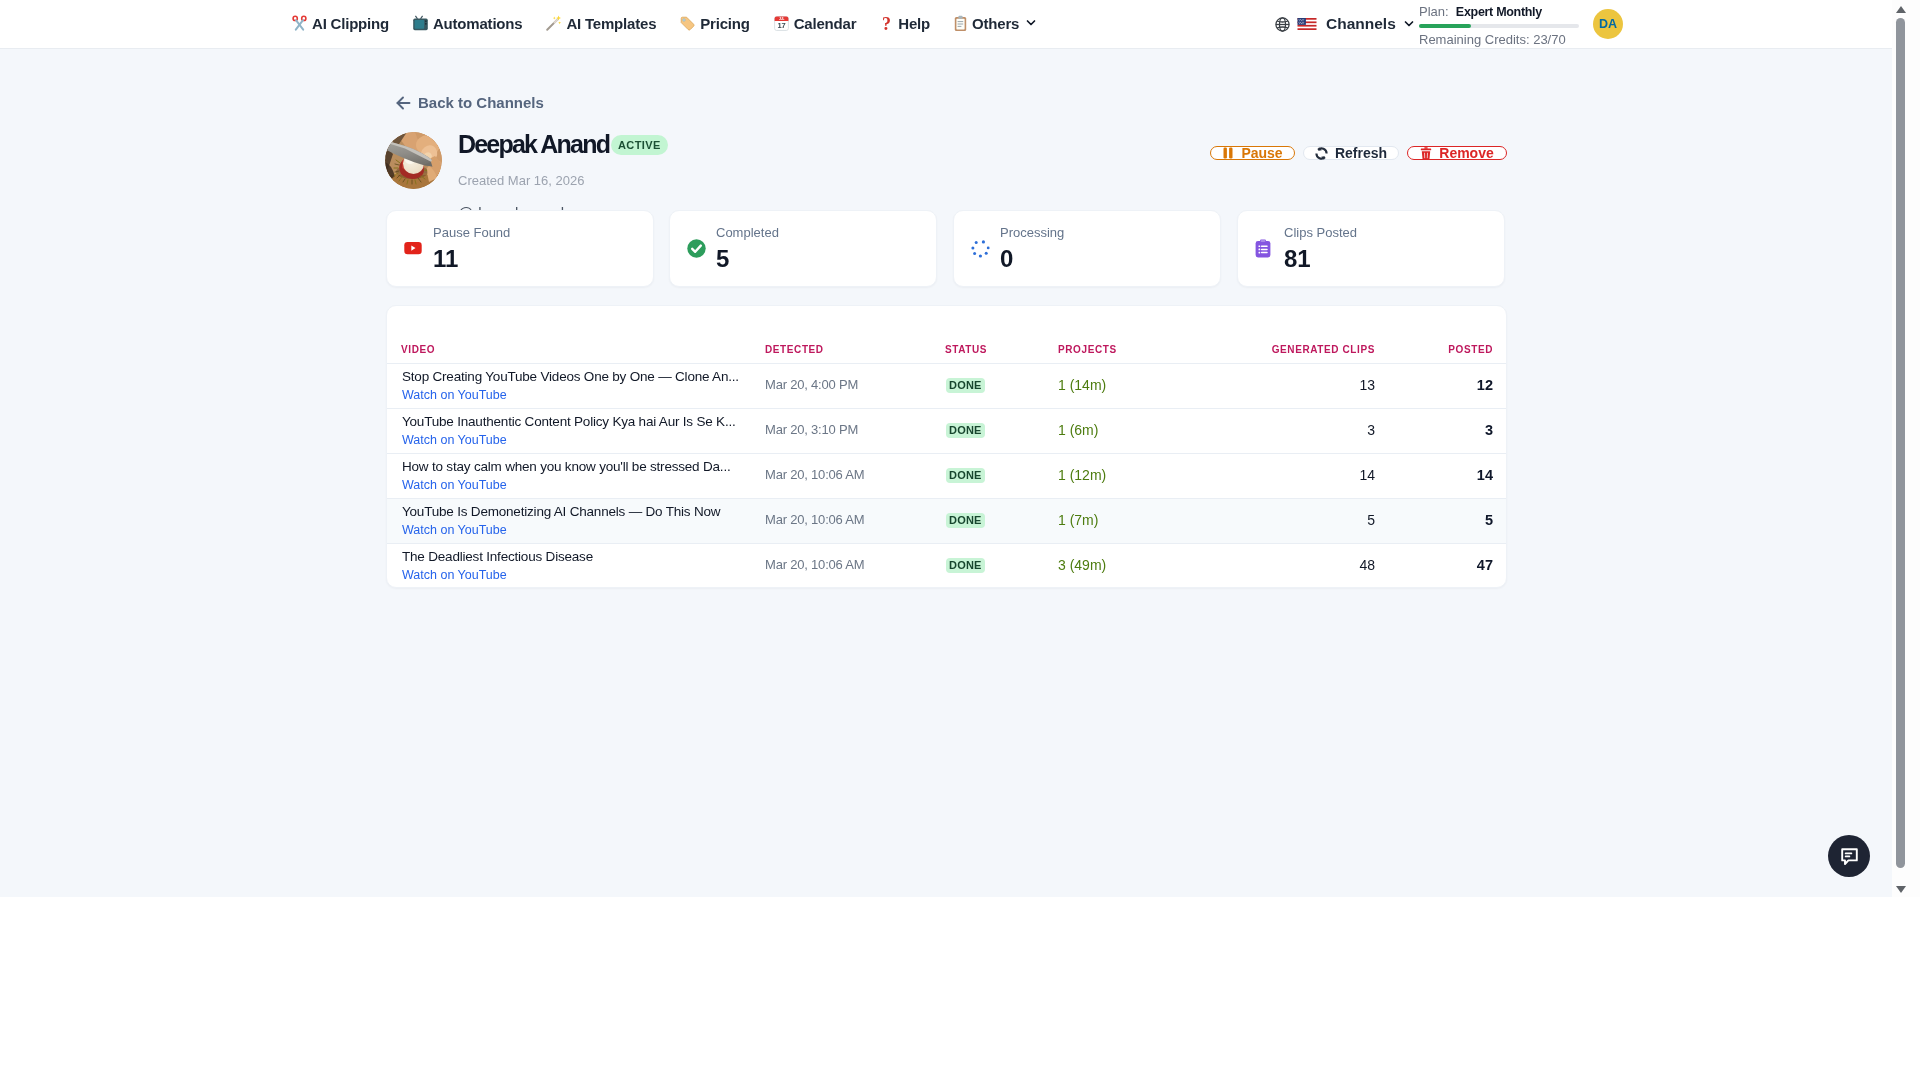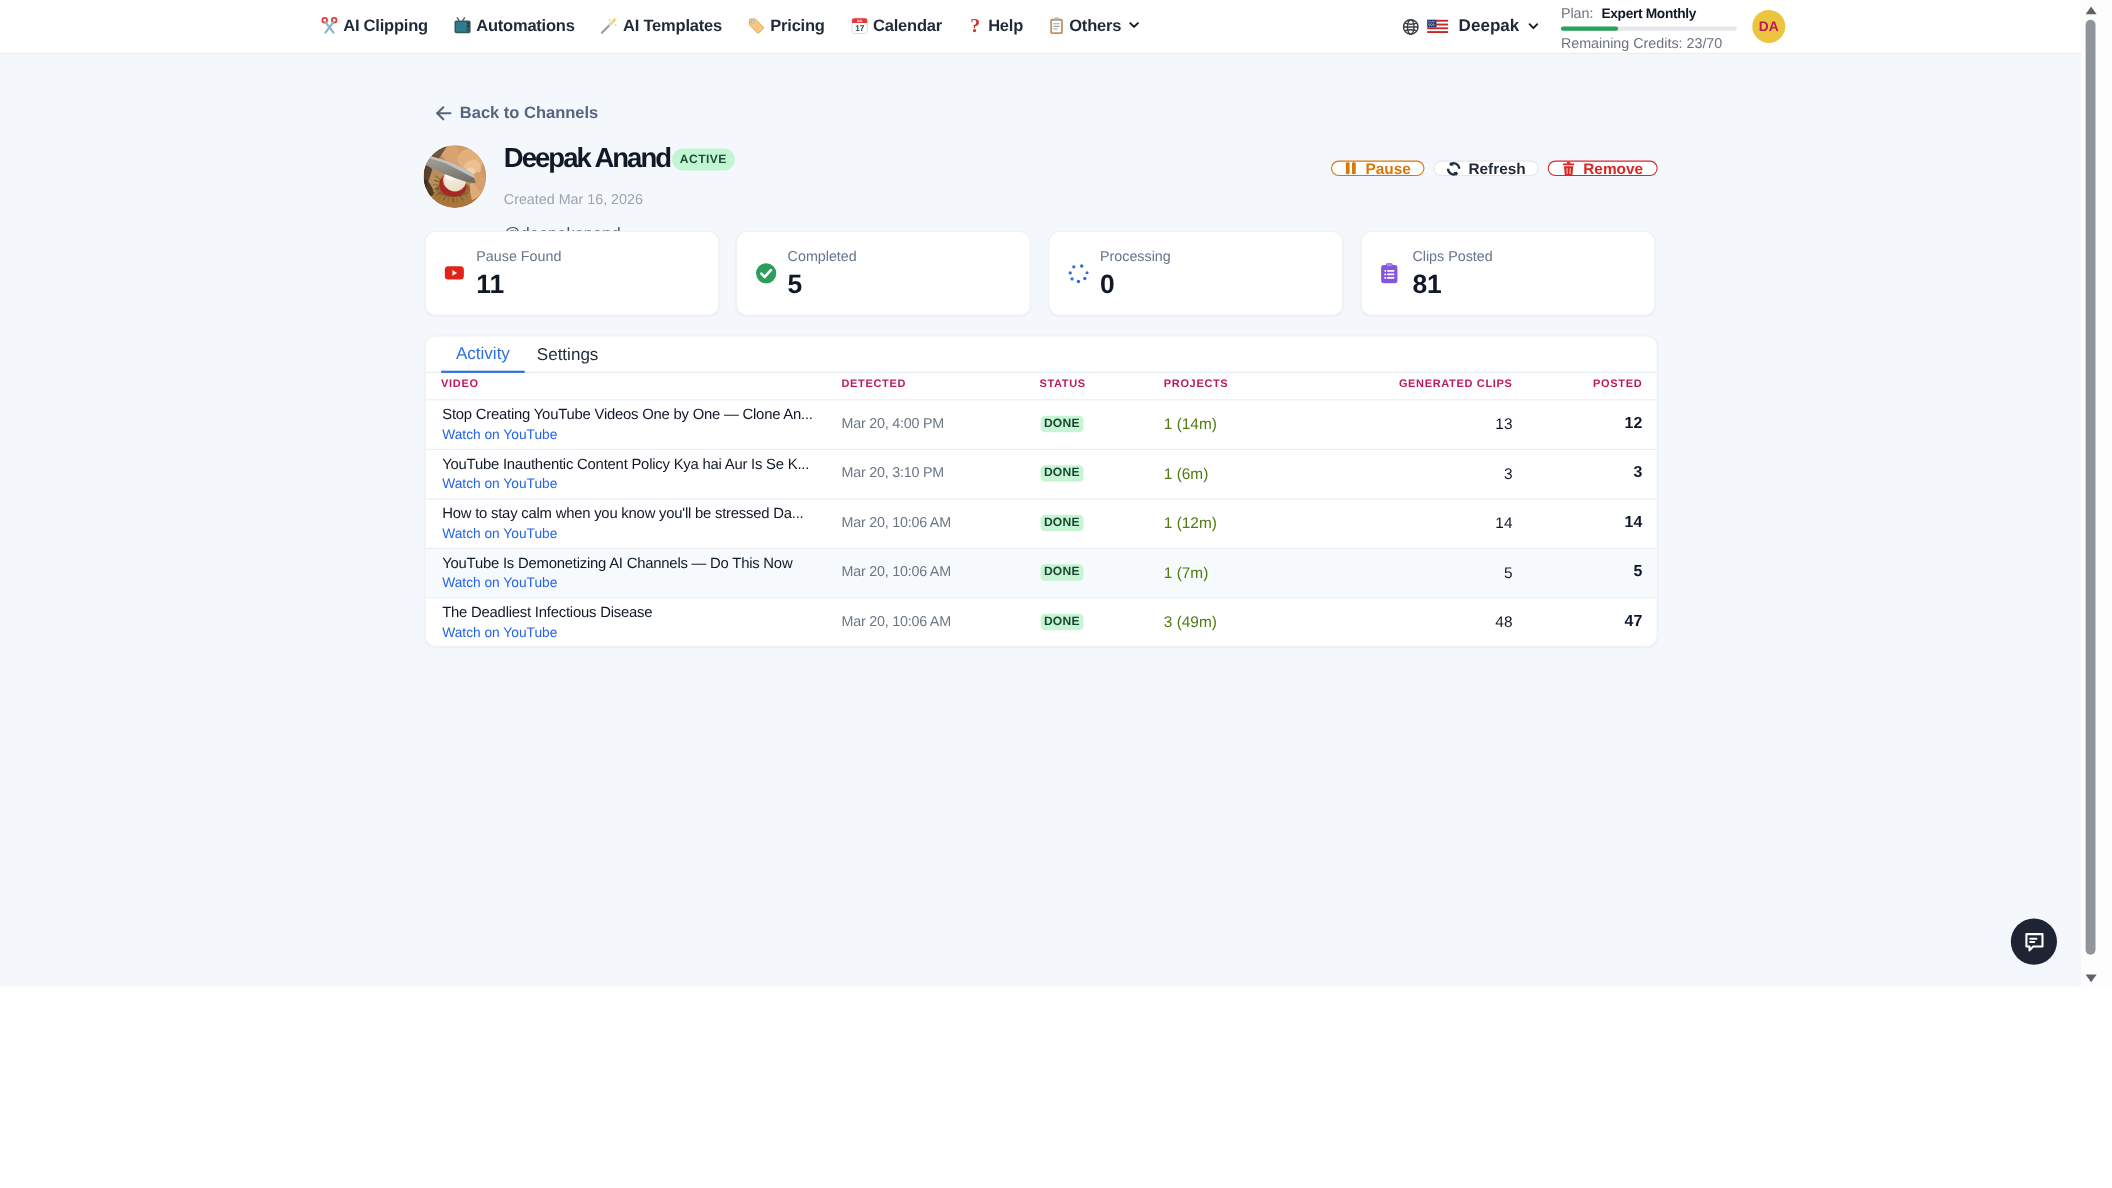--- a/index.html
+++ b/index.html
@@ -13,21 +13,21 @@
 .chev { margin-left:2px; }
 
 .lang { position:absolute; left:1275px; top:0; height:48px; display:flex; align-items:center; gap:7px; }
 .lang .en { font-size:15.5px; font-weight:bold; color:#1f2937; margin-left:2px; }
 .planbox { position:absolute; left:1419px; top:4px; width:162px; }
 .planline { font-size:13px; line-height:15px; color:#6b7280; }
 .planline b { color:#111827; font-size:12.5px; letter-spacing:-0.3px; }
 .ptrack { margin-top:4px; width:160px; height:4px; border-radius:2px; background:#e5e7eb; }
 .pfill { width:52px; height:4px; border-radius:2px; background:#27a35a; }
 .credits { margin-top:4px; font-size:13px; color:#6b7280; }
-.avatarDA { position:absolute; left:1593px; top:9px; width:30px; height:30px; border-radius:50%; background:#ecc53f; color:#be185d; font-size:12.5px; font-weight:bold; display:flex; align-items:center; justify-content:center; }
+.avatarDA { position:absolute; left:1593px; top:9px; width:30px; height:30px; border-radius:50%; background:#ecc53f; color:#0369a1; font-size:12.5px; font-weight:bold; display:flex; align-items:center; justify-content:center; }
 
 .back { position:absolute; left:396px; top:94px; display:flex; align-items:center; gap:7px; font-size:15px; font-weight:bold; color:#55657e; }
 
 .pavatar { position:absolute; left:385px; top:132px; width:57px; height:57px; border-radius:50%; overflow:hidden; }
 .nameline { position:absolute; left:458px; top:130px; height:27px; }
 .cname { position:absolute; left:0; top:0; font-size:25px; font-weight:bold; color:#111827; letter-spacing:-1.8px; white-space:nowrap; }
 .activebadge { position:absolute; left:153px; top:5px; background:#c2f5d2; color:#1c5135; font-size:11px; font-weight:bold; letter-spacing:0.4px; padding:4px 7px; border-radius:10px; }
 .handle { position:absolute; left:458px; top:156px; font-size:15px; color:#4b5563;margin-top:48px; }
 .created { position:absolute; left:458px; top:173px; font-size:13px; color:#9ca3af; }
 
@@ -176,21 +176,21 @@
             <circle cx="6" cy="3.8" r="0.45"></circle>
             <circle cx="2" cy="5.2" r="0.45"></circle>
             <circle cx="3.6" cy="5.2" r="0.45"></circle>
             <circle cx="5.2" cy="5.2" r="0.45"></circle>
             <circle cx="6.8" cy="5.2" r="0.45"></circle>
             <circle cx="2.8" cy="6.5" r="0.45"></circle>
             <circle cx="4.4" cy="6.5" r="0.45"></circle>
             <circle cx="6" cy="6.5" r="0.45"></circle>
           </g>
         </svg>
-      <span class="en">Deepak</span>
+      <span class="en">Channels</span>
       <svg width="12" height="12" viewBox="0 0 12 12">
           <path d="M2.5 4 L6 7.5 L9.5 4" fill="none" stroke="#111827" stroke-width="1.7" stroke-linecap="round" stroke-linejoin="round"></path>
         </svg>
     </div>
     <div class="planbox">
       <div class="planline">Plan: &nbsp;<b>Expert Monthly</b></div>
       <div class="ptrack">
           <div class="pfill"></div>
         </div>
       <div class="credits">Remaining Credits: 23/70</div>
@@ -353,24 +353,20 @@
             <rect x="3.5" y="6.4" width="1.7" height="1.7" rx="0.4"></rect>
             <rect x="3.5" y="9.6" width="1.7" height="1.7" rx="0.4"></rect>
             <rect x="3.5" y="12.8" width="1.7" height="1.7" rx="0.4"></rect>
           </g>
         </svg></div>
       <div class="clabel">Clips Posted</div>
       <div class="cvalue">81</div>
     </div>
 
   <div class="panel">
-    <div class="tabs">
-      <div class="tab tab1">Activity</div>
-      <div class="tab tab2">Settings</div>
-    </div>
     <div class="thead">
       <div class="th" style="left:14px">VIDEO</div>
       <div class="th" style="left:378px">DETECTED</div>
       <div class="th" style="left:558px">STATUS</div>
       <div class="th" style="left:671px">PROJECTS</div>
       <div class="th" style="right:131px">GENERATED CLIPS</div>
       <div class="th" style="right:13px">POSTED</div>
     </div>
     <div class="row" style="top:57px">
       <div class="rtitle">Stop Creating YouTube Videos One by One — Clone An...</div>

